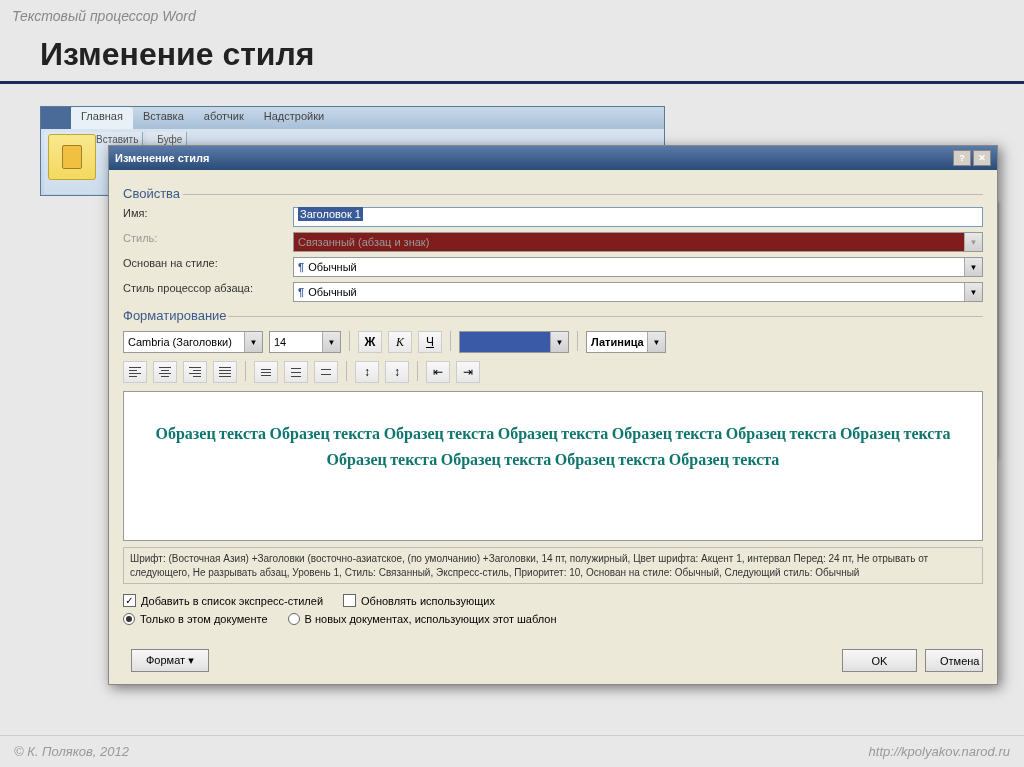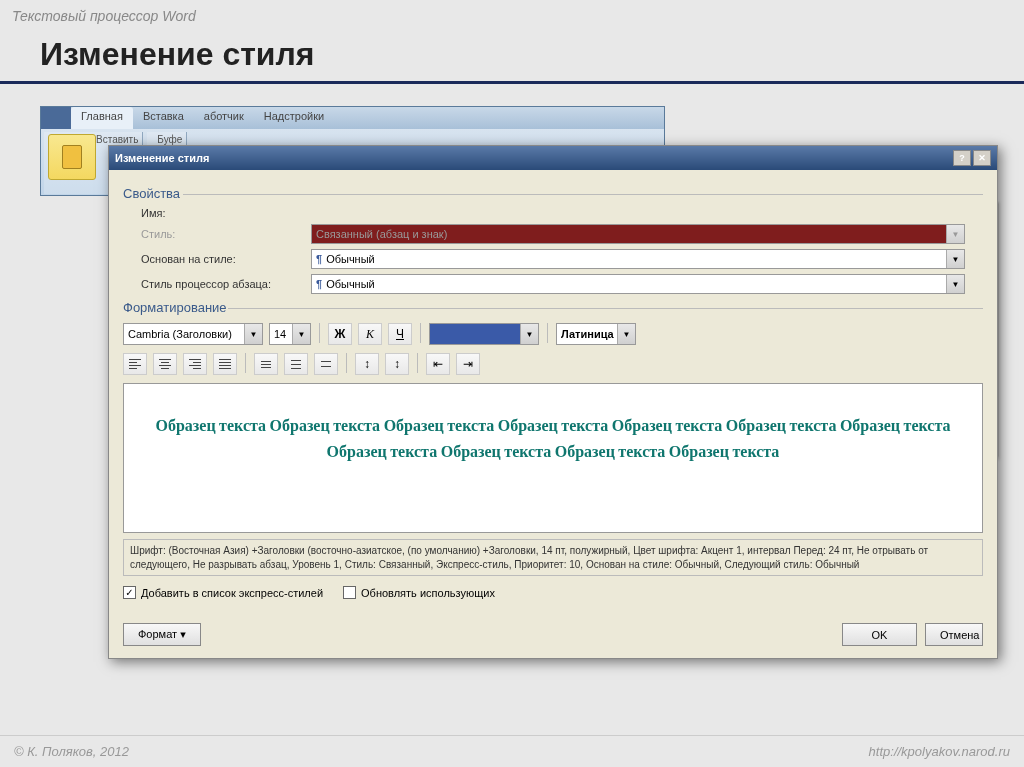--- a/index.html
+++ b/index.html
@@ -23,34 +23,34 @@
 .dialog { position: absolute; left: 108px; top: 145px; width: 890px; background: #ece9d8; border: 1px solid #888; box-shadow: 3px 3px 12px rgba(0,0,0,0.5); font-size: 11px; }
 .dialog-title { background: linear-gradient(#5a7aa8, #2a4a78); color: #fff; padding: 4px 6px; display: flex; align-items: center; justify-content: space-between; font-weight: bold; }
 .dialog-title-btns { display: flex; gap: 2px; }
 .dlg-btn { width: 18px; height: 16px; background: #d4d0c8; border: 1px solid #888; font-size: 9px; display: flex; align-items: center; justify-content: center; cursor: pointer; }
 
 .dialog-body { padding: 10px 14px; }
 .section-label { color: #3a5a8a; font-size: 13px; margin: 6px 0; position: relative; }
 .section-label::after { content: ""; position: absolute; left: 60px; right: 0; top: 50%; height: 1px; background: #bbb; }
 .section-label.fmt::after { left: 105px; }
 
-.form-row { display: flex; align-items: center; margin: 5px 18px; }
+.form-row { display: flex; align-items: flex-start; margin: 5px 0; }
 .form-label { width: 170px; color: #333; }
 .form-label.disabled { color: #999; }
 .text-input { flex: 1; height: 20px; border: 1px solid #7a9ac0; background: #fff; padding: 0 4px; font-size: 11px; }
 .dropdown { flex: 1; height: 20px; border: 1px solid #999; background: #fff; display: flex; align-items: center; padding: 0 4px; position: relative; }
 .dropdown.disabled { background: #7f1d1d; color: #999; }
 .dropdown-arrow { position: absolute; right: 0; top: 0; width: 18px; height: 100%; background: linear-gradient(#e8e8e8, #d0d0d0); border-left: 1px solid #aaa; display: flex; align-items: center; justify-content: center; font-size: 8px; }
 .pilcrow { color: #3a5a9a; font-weight: bold; margin-right: 4px; }
 
 .toolbar-row { display: flex; align-items: flex-start; gap: 6px; margin: 8px 0; }
 .tb-select { height: 22px; border: 1px solid #999; background: #fff; padding: 0 4px; display: flex; align-items: center; position: relative; font-size: 11px; }
 .tb-select .dropdown-arrow { right: 0; }
 .tb-font { width: 140px; }
-.tb-size { width: 42px; }
+.tb-size { width: 72px; }
 .tb-color { width: 110px; background: #3a5aa8; }
 .tb-lang { width: 80px; font-weight: bold; }
 .tb-btn { width: 24px; height: 22px; border: 1px solid #ccc; background: linear-gradient(#f8f8f8, #e8e8e8); display: flex; align-items: center; justify-content: center; font-size: 12px; cursor: pointer; }
 .tb-btn.bold { font-weight: bold; }
 .tb-btn.italic { font-style: italic; font-family: serif; }
 .tb-btn.under { text-decoration: underline; }
 .tb-sep { width: 1px; height: 20px; background: #bbb; margin: 0 2px; }
 .align-lines { display: flex; flex-direction: column; gap: 2px; }
 .align-lines span { display: block; height: 1px; background: #444; }
 
@@ -59,21 +59,21 @@
 .prev-sample { color: #0f766e; font-size: 16px; font-weight: bold; font-family: Cambria, serif; line-height: 1.6; margin-top: 12px; }
 
 .desc-box { border: 1px solid #bbb; background: #ece9d8; padding: 4px 6px; font-size: 10px; color: #333; line-height: 1.35; margin-bottom: 10px; }
 
 .checkbox-row { display: flex; align-items: center; gap: 20px; margin: 6px 0; font-size: 11px; }
 .chk, .rad { display: flex; align-items: center; gap: 5px; }
 .chk-box { width: 13px; height: 13px; border: 1px solid #666; background: #fff; display: flex; align-items: center; justify-content: center; font-size: 10px; }
 .rad-box { width: 12px; height: 12px; border: 1px solid #666; background: #fff; border-radius: 50%; display: flex; align-items: center; justify-content: center; }
 .rad-dot { width: 6px; height: 6px; background: #333; border-radius: 50%; }
 
-.dialog-footer { display: flex; justify-content: space-between; align-items: center; padding: 8px 14px 12px; }
+.dialog-footer { display: flex; justify-content: space-between; align-items: center; padding: 8px 14px 12px; margin-left: 8px; }
 .btn { height: 23px; padding: 0 14px; background: linear-gradient(#f8f8f8, #e0e0e0); border: 1px solid #888; font-size: 11px; cursor: pointer; }
 .btn-group { display: flex; gap: 8px; }
 
 .slide-footer { position: absolute; bottom: 0; left: 0; right: 0; height: 32px; border-top: 1px solid #ccc; display: flex; justify-content: space-between; align-items: center; padding: 0 14px; font-size: 13px; font-style: italic; color: #999; background: #e8e8e8; }
 </style>
 </head>
 <body>
 
 <div class="slide-header">Текстовый процессор Word</div>
 <div class="slide-title">Изменение стиля</div>
@@ -111,20 +111,21 @@
     <div class="dialog-title-btns">
       <div class="dlg-btn">?</div>
       <div class="dlg-btn">✕</div>
     </div>
   </div>
   <div class="dialog-body">
     <div class="section-label">Свойства</div>
 
     <div class="form-row">
       <div class="form-label">Имя:</div>
+      <div class="text-input"><span style="background:#3a5a9a;color:#fff;padding:1px 2px;">Заголовок 1</span></div>
     </div>
 
     <div class="form-row">
       <div class="form-label disabled">Стиль:</div>
       <div class="dropdown disabled">
         <span>Связанный (абзац и знак)</span>
         <div class="dropdown-arrow">▼</div>
       </div>
     </div>
 
@@ -244,20 +245,32 @@
       <div class="chk">
         <div class="chk-box">✓</div>
         <span>Добавить в список экспресс-стилей</span>
       </div>
       <div class="chk">
         <div class="chk-box"></div>
         <span>Обновлять использующих</span>
       </div>
     </div>
 
+    <div class="checkbox-row">
+      <div class="rad">
+        <div class="rad-box">
+            <div class="rad-dot"></div>
+          </div>
+        <span>Только в этом документе</span>
+      </div>
+      <div class="rad">
+        <div class="rad-box"></div>
+        <span>В новых документах, использующих этот шаблон</span>
+      </div>
+    </div>
   </div>
 
   <div class="dialog-footer">
     <button class="btn">Формат ▾</button>
     <div class="btn-group">
       <button class="btn" style="width:75px">OK</button>
       <button class="btn" style="width:58px">Отмена</button>
     </div>
   </div>
 </div>

